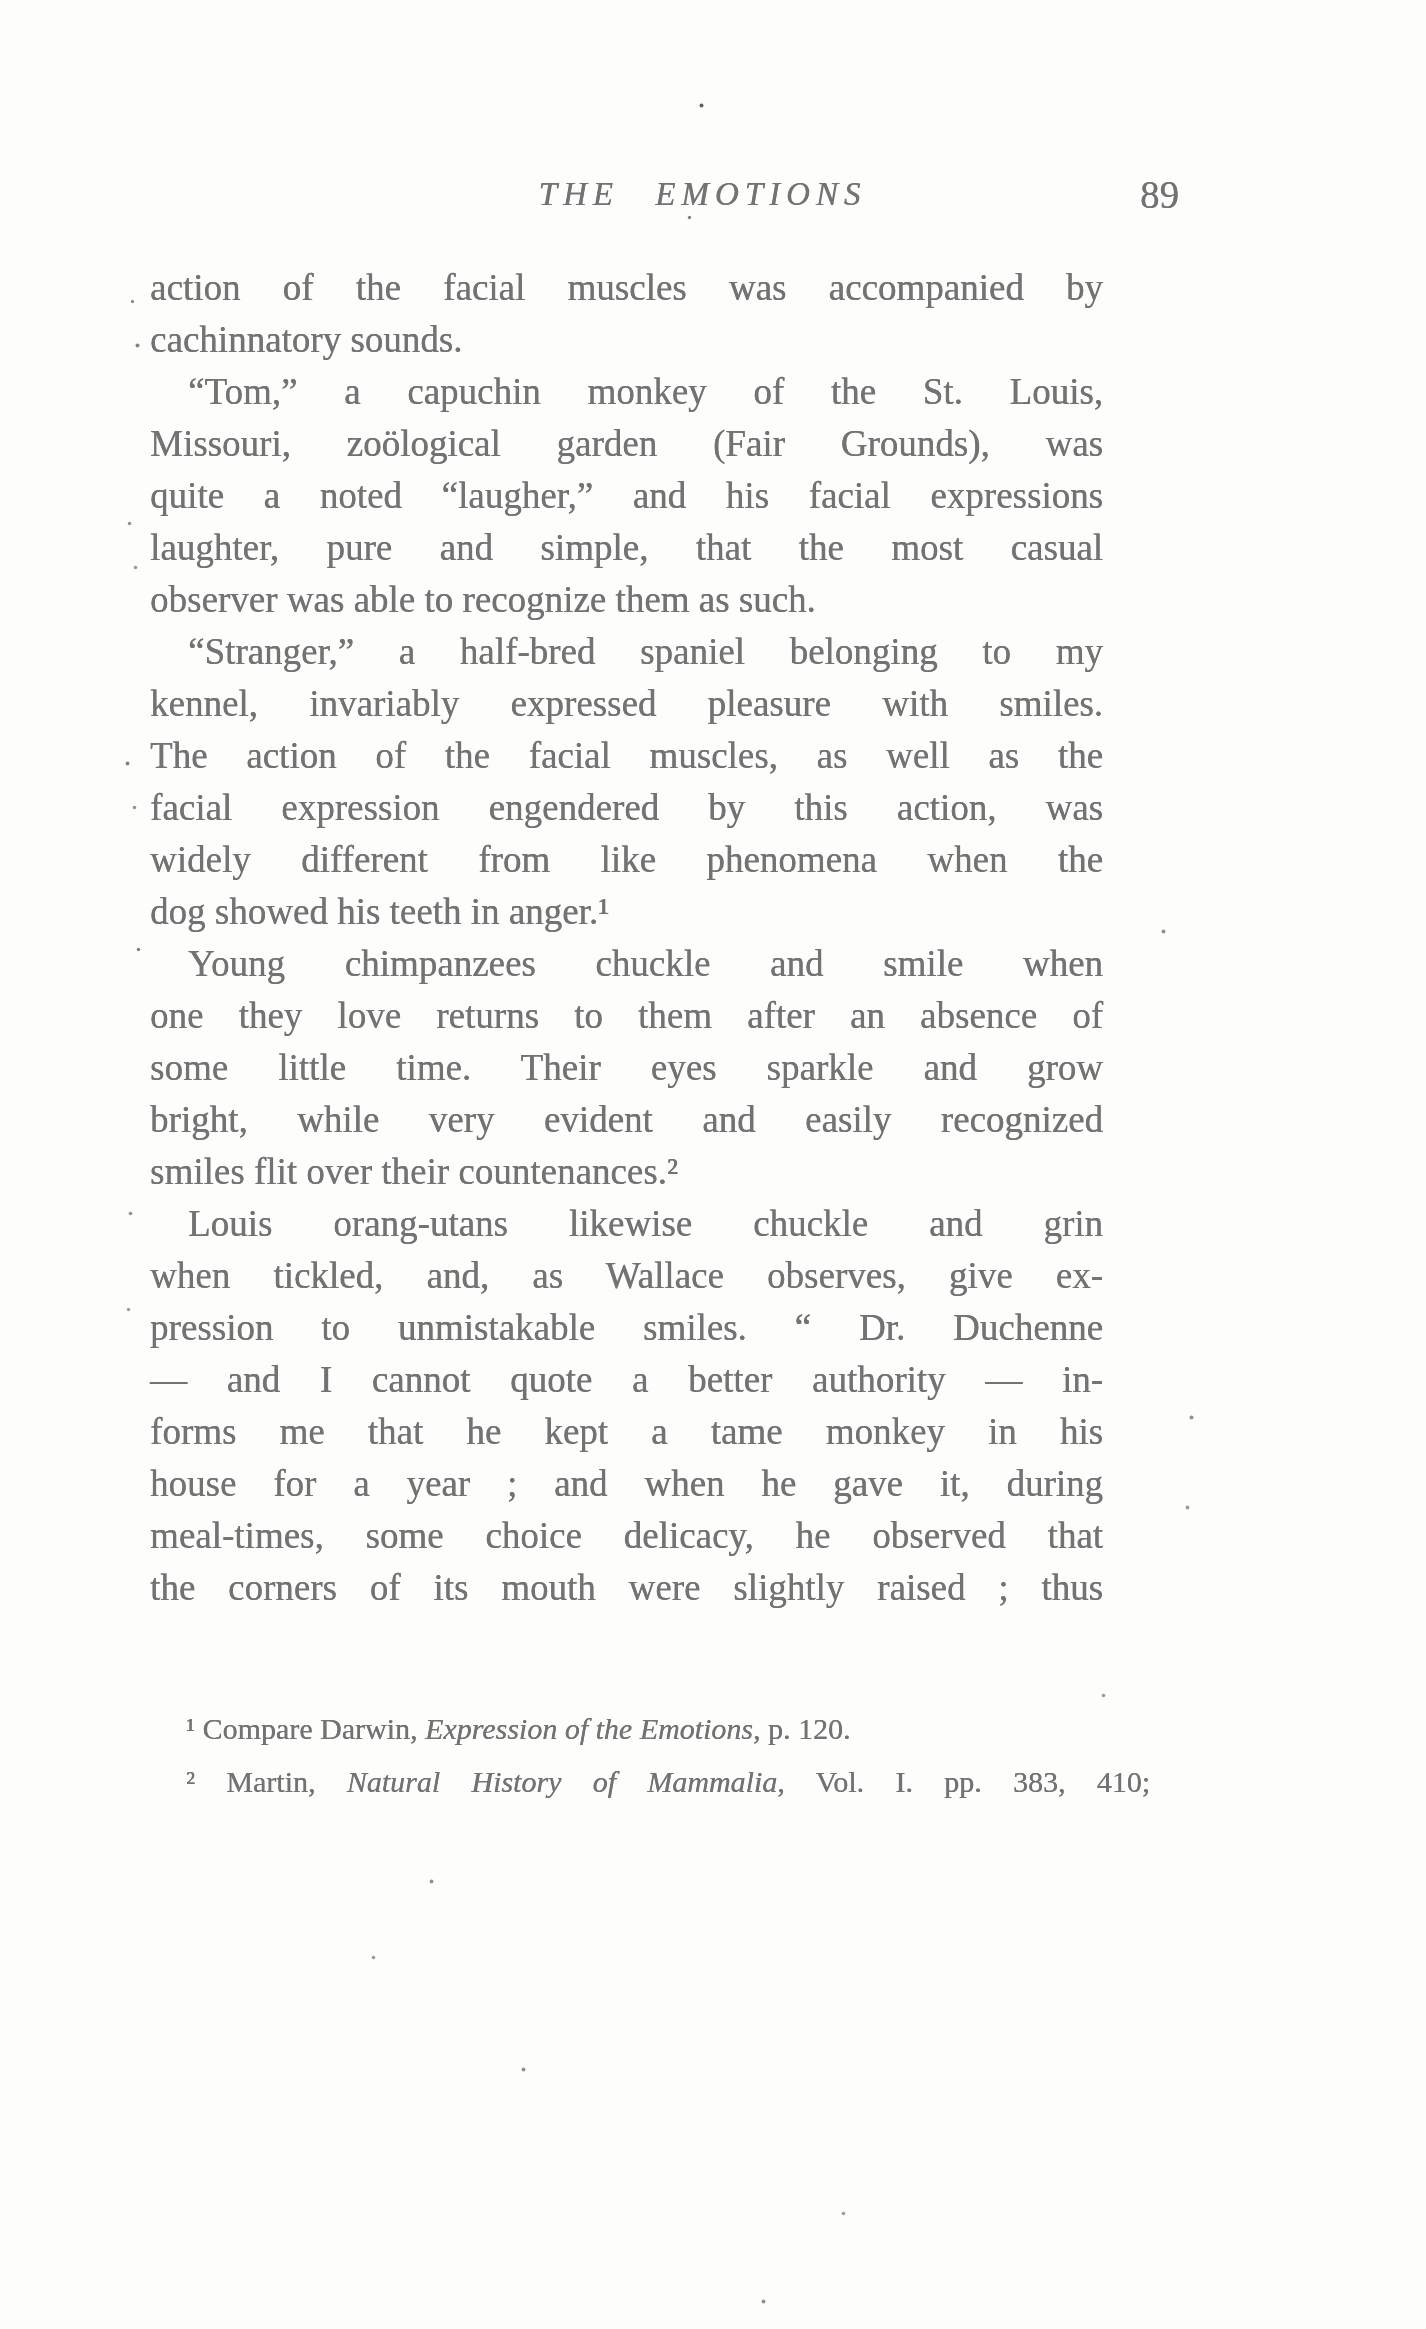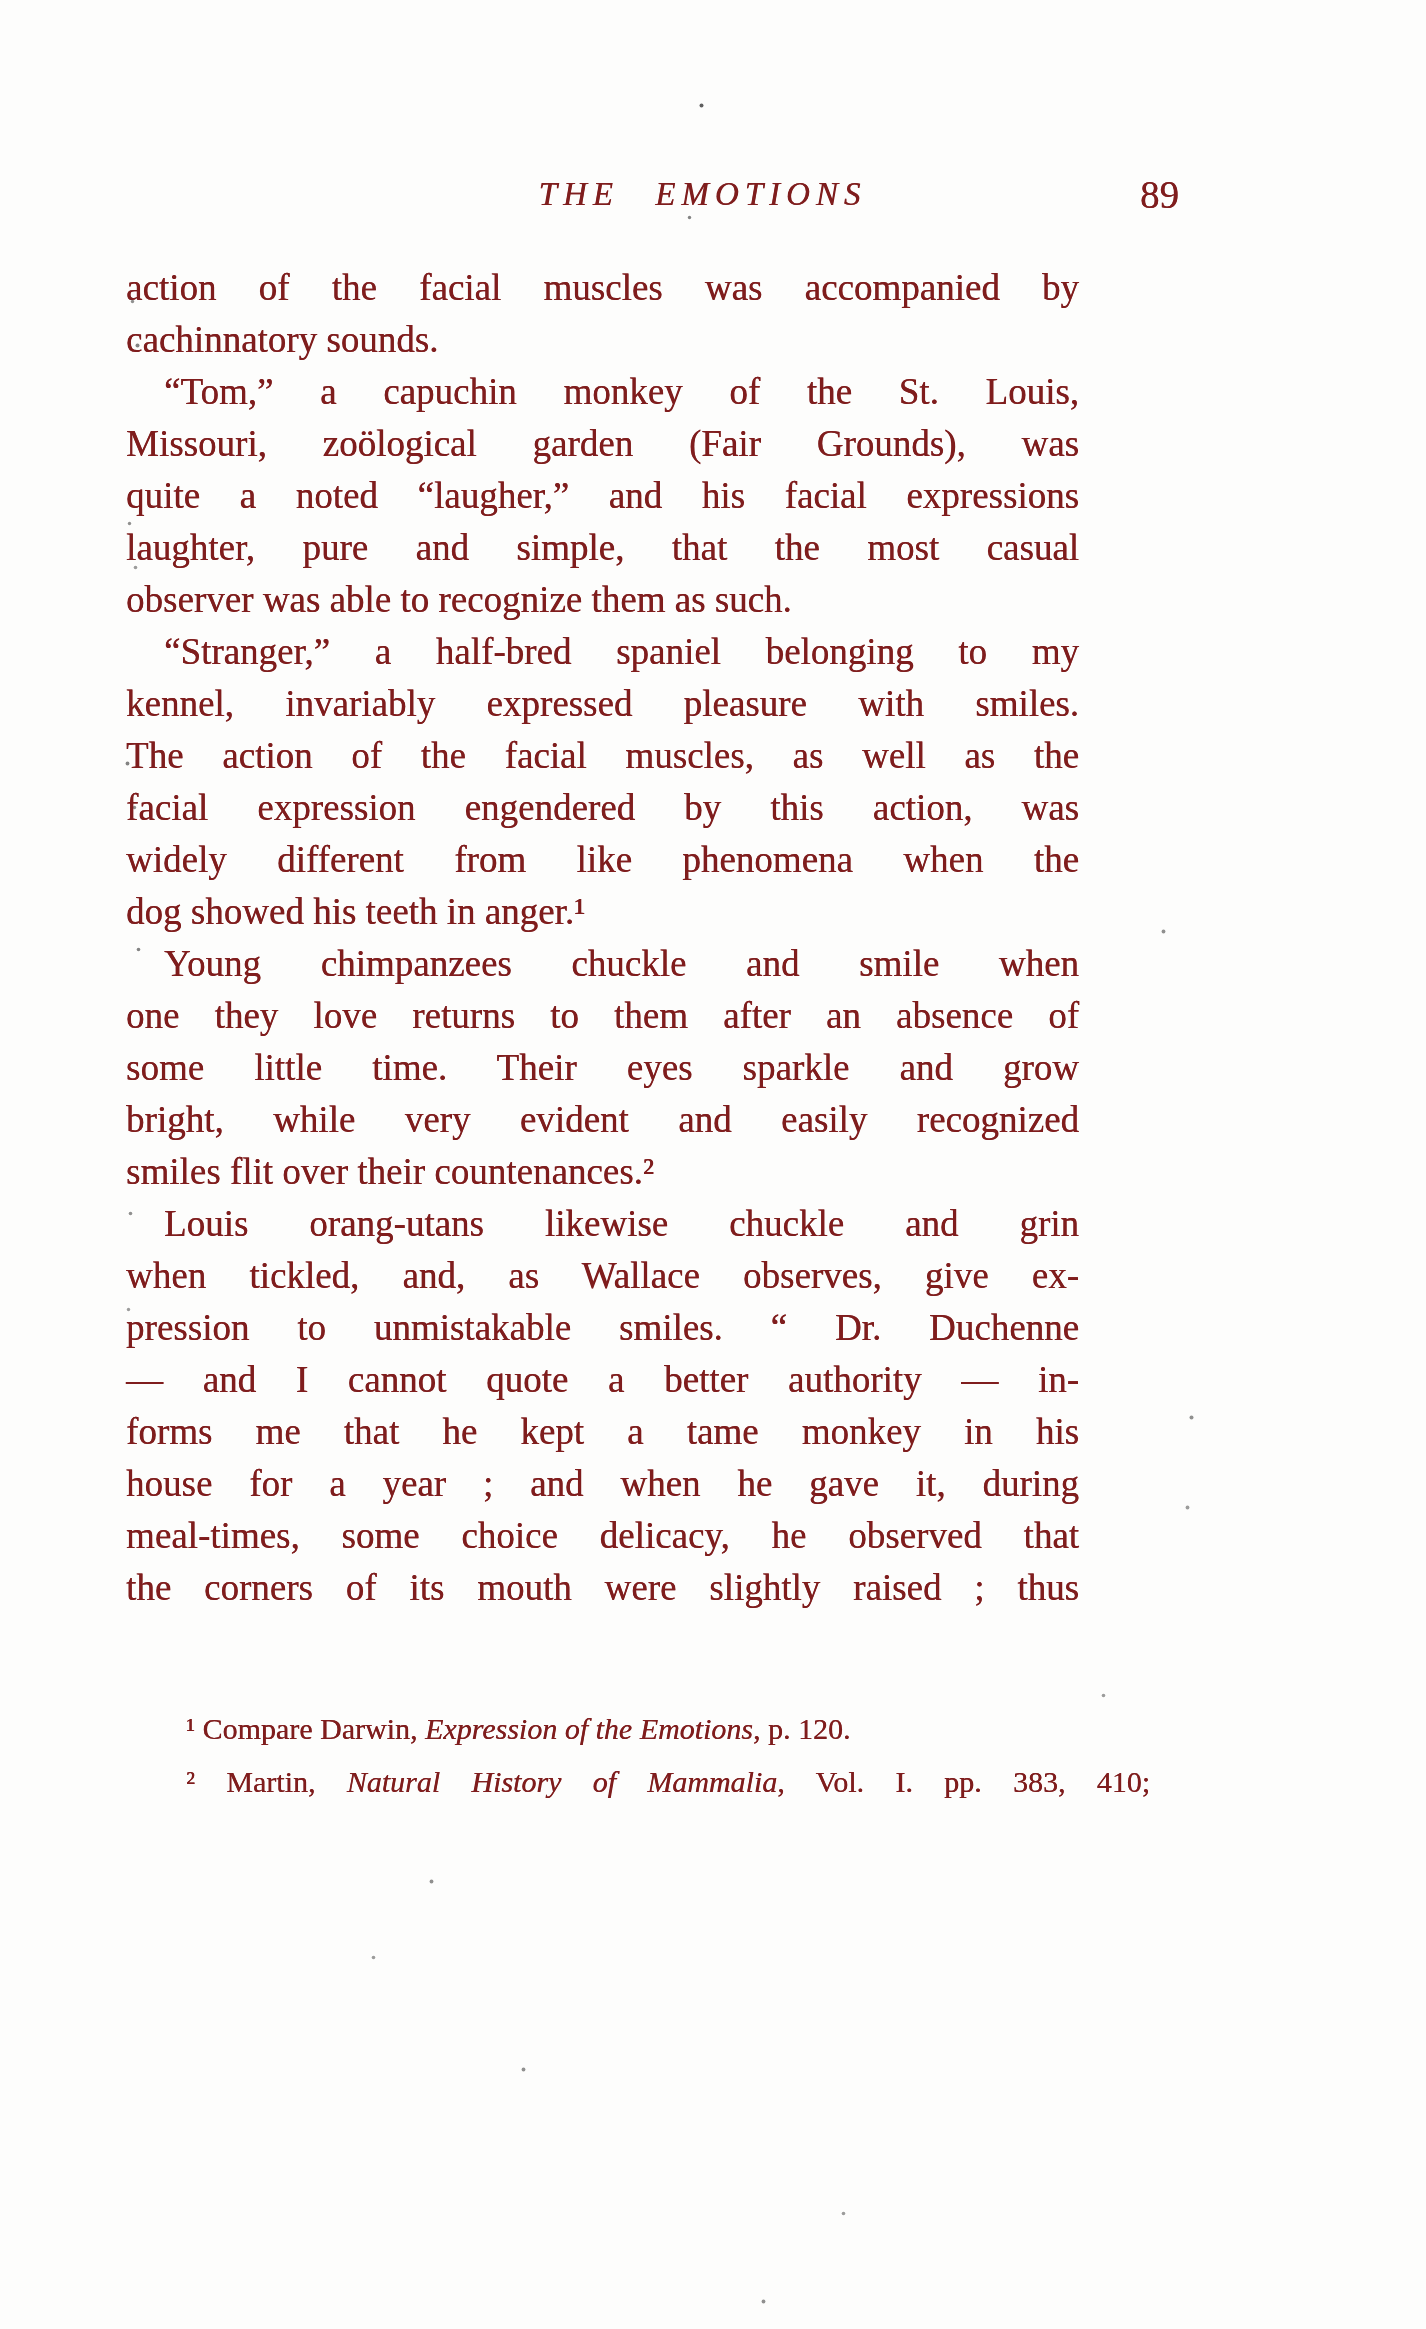--- a/index.html
+++ b/index.html
@@ -5,21 +5,21 @@
   html, body {
     margin: 0;
     padding: 0;
     background: #fdfdfc;
   }
   .page {
     position: relative;
     width: 1426px;
     height: 2329px;
     background: #fdfdfc;
-    color: #7f1d1d;
+    color: #737373;
     font-family: "Liberation Serif", "DejaVu Serif", serif;
     overflow: hidden;
   }
   
   .running-head {
     position: absolute;
     top: 172px;
     left: 140px;
     width: 1045px;
     height: 52px;
@@ -41,21 +41,21 @@
     position: absolute;
     right: 6px;
     top: 0;
     font-size: 39px;
     text-shadow: 0.3px 0 0 currentColor;
   }
   
   .body-text {
     position: absolute;
     top: 262px;
-    left: 126px;
+    left: 150px;
     width: 953px;
     font-size: 37px;
     line-height: 52px;
     text-shadow: 0.35px 0 0 currentColor;
     font-family: Liberation Serif, serif;
   }
   .bline {
     text-align: justify;
     text-align-last: justify;
     white-space: nowrap;

